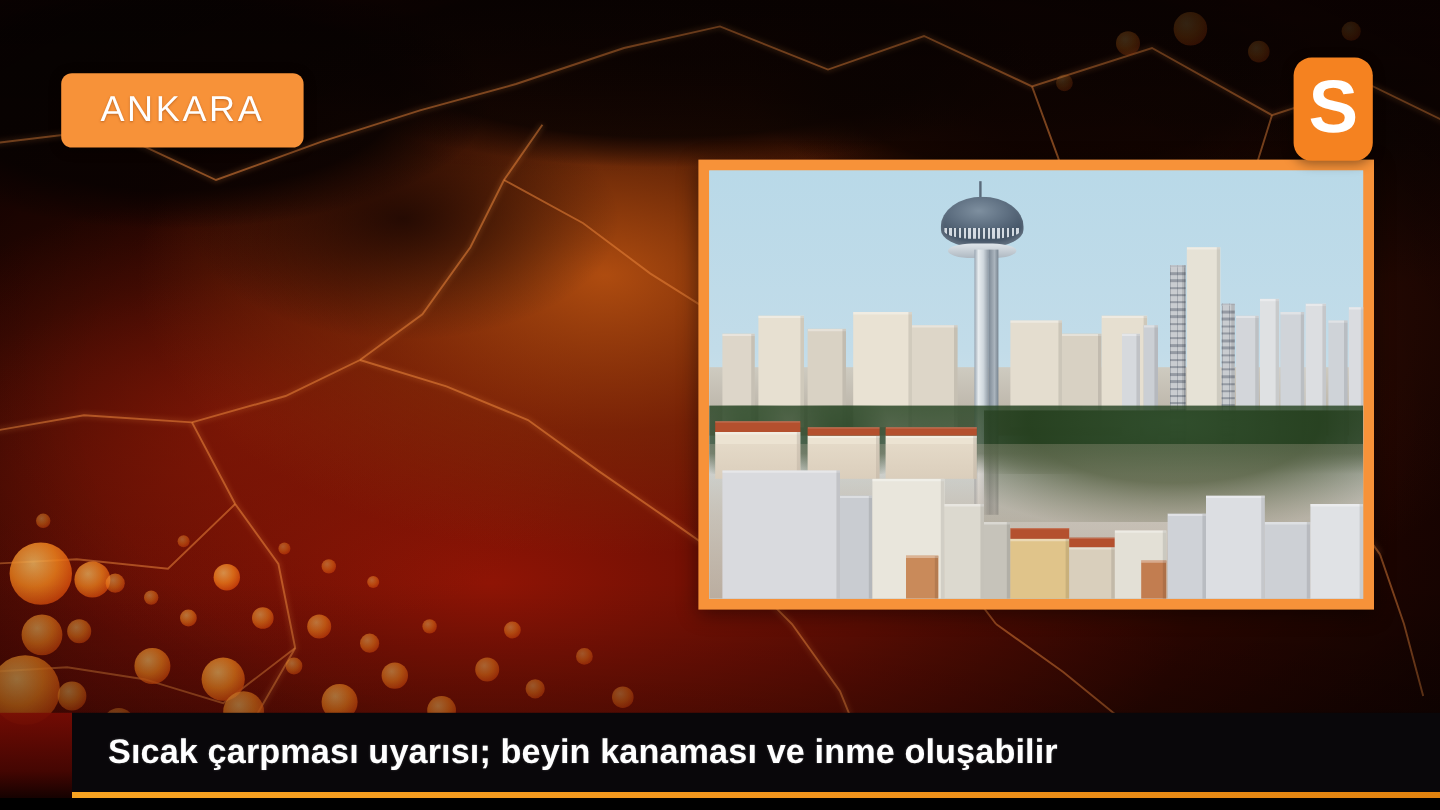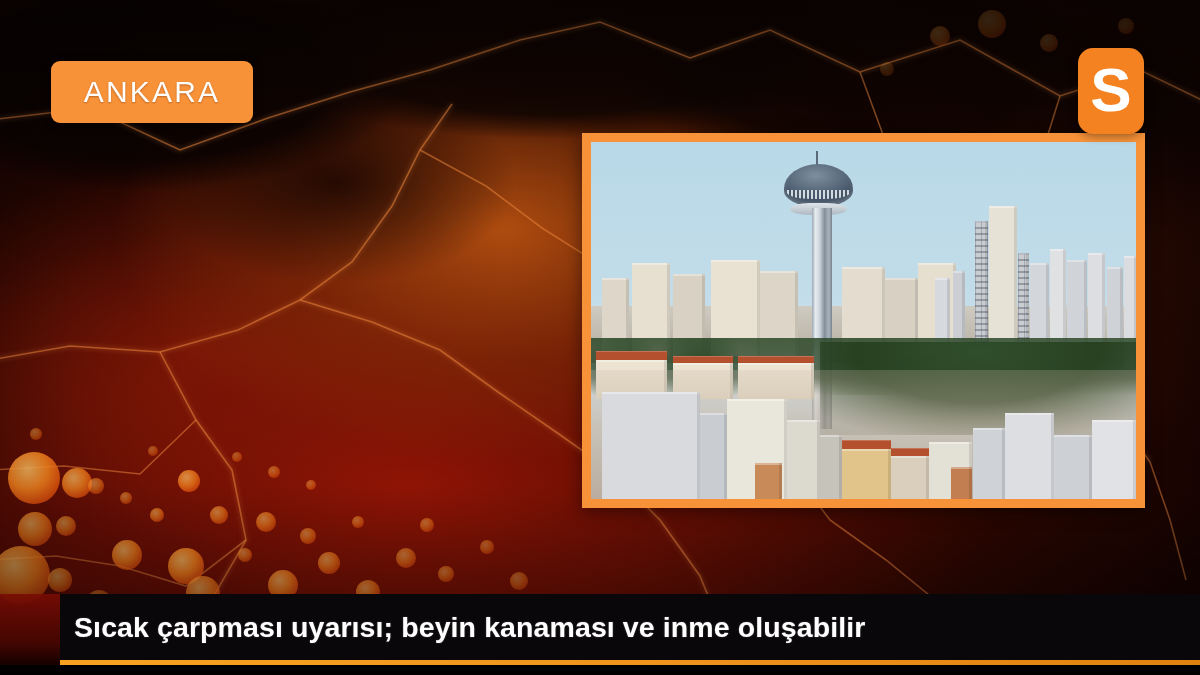--- a/index.html
+++ b/index.html
@@ -218,21 +218,21 @@
   }
 
   
   #headline-bar {
     position: absolute;
     left: 60px; top: 594px;
     width: 1140px; height: 66px;
     background: #09070a;
     display: flex; align-items: center;
     box-sizing: border-box;
-    padding-left: 14px;
+    padding-left: 30px;
   }
   #headline-bar .txt {
     color: #fff;
     font-size: 28.5px;
     font-weight: 700;
     letter-spacing: .1px;
     white-space: nowrap;
     text-shadow: 0 0 2px rgba(255,255,255,.25);
   }
   #headline-underline {

